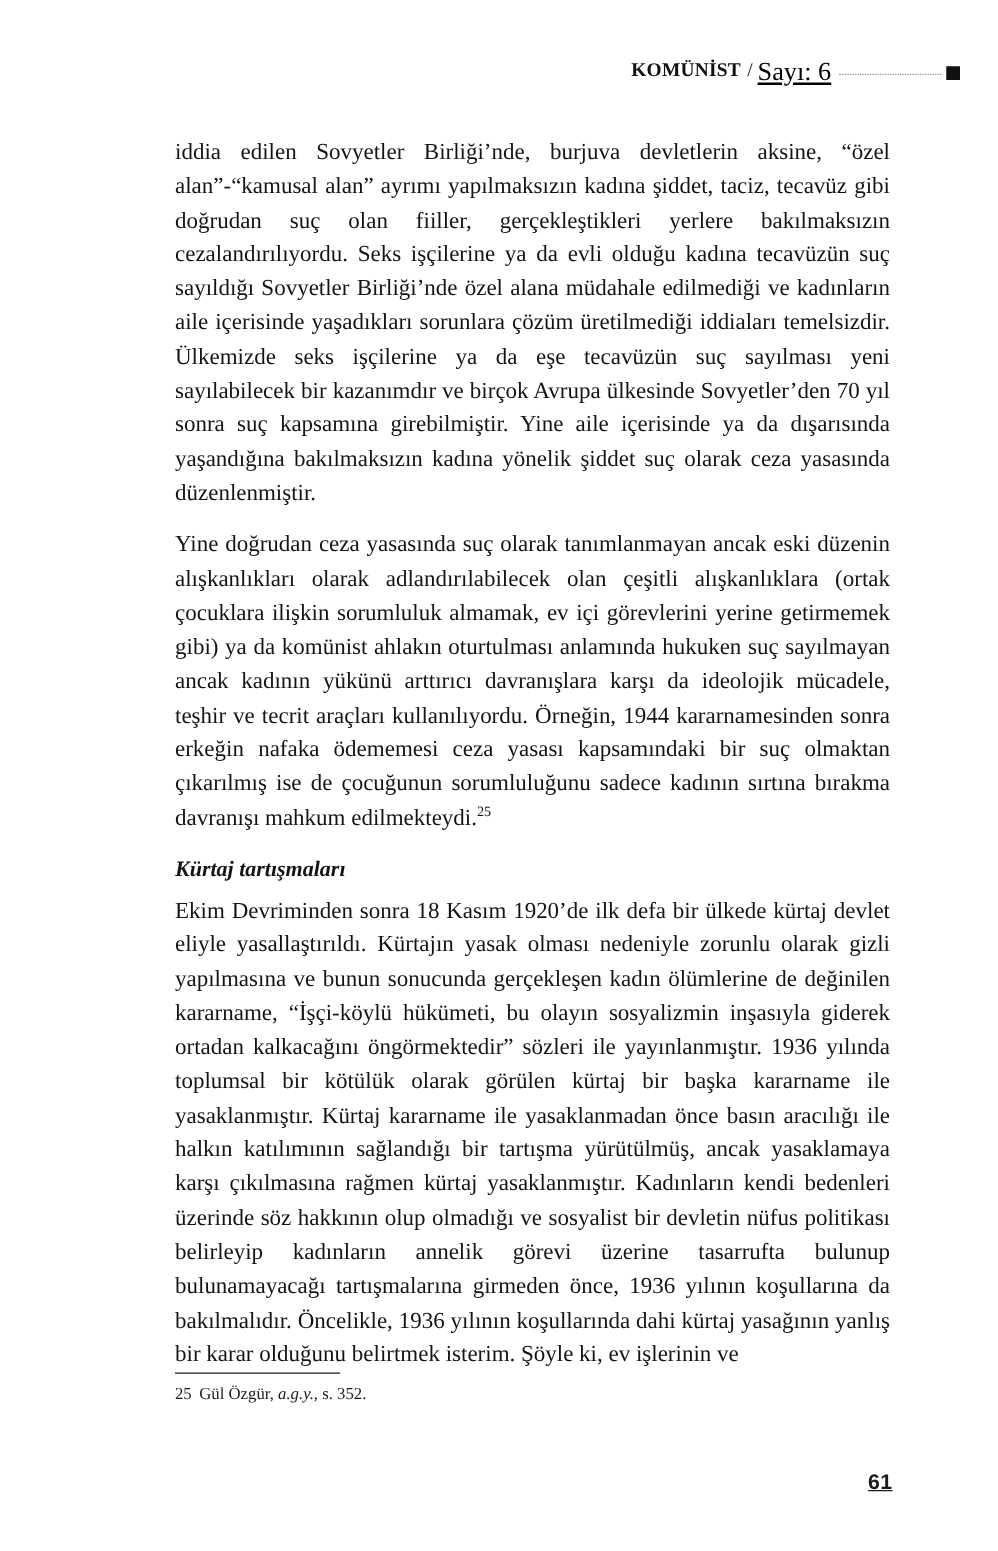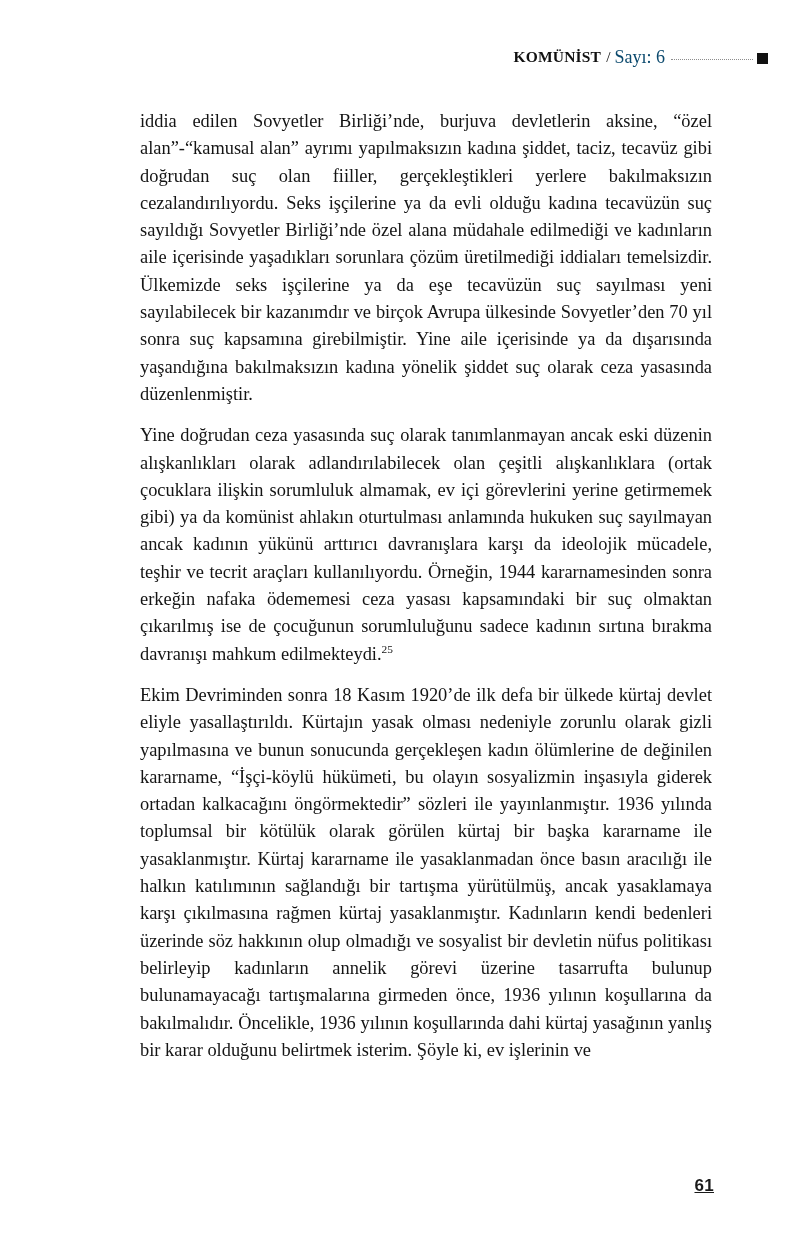--- a/index.html
+++ b/index.html
@@ -47,23 +47,24 @@
     color: #111111;
     white-space: nowrap;
   }
   .hdr-sep {
     font-size: 15.5px;
     color: #111111;
     padding: 0 4px 0 5px;
     white-space: nowrap;
   }
   .hdr-issue {
-    font-size: 18px;
-    color: #0c4a6e;
+    font-size: 21px;
+    color: #000000;
     white-space: nowrap;
+    text-decoration: underline;
   }
   .hdr-dots {
     flex: 0 0 82px;
     height: 1px;
     margin: 3px 3px 0 6px;
     border-bottom: 1.4px dotted #8d8d8d;
   }
   .hdr-square {
     width: 11px;
     height: 11px;
@@ -156,20 +157,25 @@
     <span class="hdr-dots"></span>
     <span class="hdr-square"></span>
   </div>
 
   <div class="column">
 
     <p class="body-par">iddia edilen Sovyetler Birliği’nde, burjuva devletlerin aksine, “özel alan”-“kamusal alan” ayrımı yapılmaksızın kadına şiddet, taciz, tecavüz gibi doğrudan suç olan fiiller, gerçekleştikleri yerlere bakılmaksızın cezalandırılıyordu. Seks işçilerine ya da evli olduğu kadına tecavüzün suç sayıldığı Sovyetler Birliği’nde özel alana müdahale edilmediği ve kadınların aile içerisinde yaşadıkları sorunlara çözüm üretilmediği iddiaları temelsizdir. Ülkemizde seks işçilerine ya da eşe tecavüzün suç sayılması yeni sayılabilecek bir kazanımdır ve birçok Avrupa ülkesinde Sovyetler’den 70 yıl sonra suç kapsamına girebilmiştir. Yine aile içerisinde ya da dışarısında yaşandığına bakılmaksızın kadına yönelik şiddet suç olarak ceza yasasında düzenlenmiştir.</p>
 
     <p class="body-par"><span>Yine doğrudan ceza yasasında suç olarak tanımlanmayan ancak eski düzenin alışkanlıkları olarak adlandırılabilecek olan çeşitli alışkanlıklara (ortak çocuklara ilişkin sorumluluk almamak, ev içi görevlerini yerine getirmemek gibi) ya da komünist ahlakın oturtulması anlamında hukuken suç sayılmayan ancak kadının yükünü arttırıcı davranışlara karşı da ideolojik mücadele, teşhir ve tecrit araçları kullanılıyordu. Örneğin, 1944 kararnamesinden sonra erkeğin nafaka ödememesi ceza yasası kapsamındaki bir suç olmaktan çıkarılmış ise de çocuğunun sorumluluğunu sadece kadının sırtına bırakma davranışı mahkum edilmekteydi.</span><sup class="fn-ref">25</sup></p>
 
+    <h2 class="subhead">Kürtaj tartışmaları</h2>
 
     <p class="body-par">Ekim Devriminden sonra 18 Kasım 1920’de ilk defa bir ülkede kürtaj devlet eliyle yasallaştırıldı. Kürtajın yasak olması nedeniyle zorunlu olarak gizli yapılmasına ve bunun sonucunda gerçekleşen kadın ölümlerine de değinilen kararname, “İşçi-köylü hükümeti, bu olayın sosyalizmin inşasıyla giderek ortadan kalkacağını öngörmektedir” sözleri ile yayınlanmıştır. 1936 yılında toplumsal bir kötülük olarak görülen kürtaj bir başka kararname ile yasaklanmıştır. Kürtaj kararname ile yasaklanmadan önce basın aracılığı ile halkın katılımının sağlandığı bir tartışma yürütülmüş, ancak yasaklamaya karşı çıkılmasına rağmen kürtaj yasaklanmıştır. Kadınların kendi bedenleri üzerinde söz hakkının olup olmadığı ve sosyalist bir devletin nüfus politikası belirleyip kadınların annelik görevi üzerine tasarrufta bulunup bulunamayacağı tartışmalarına girmeden önce, 1936 yılının koşullarına da bakılmalıdır. Öncelikle, 1936 yılının koşullarında dahi kürtaj yasağının yanlış bir karar olduğunu belirtmek isterim. Şöyle ki, ev işlerinin ve</p>
   </div>
 
+  <div class="footnote-block">
+    <div class="footnote-rule"></div>
+    <div class="footnote-text"><span class="footnote-num">25</span><span>Gül Özgür, </span><em>a.g.y.</em><span>, s. 352.</span></div>
+  </div>
 
   <div class="folio">61</div>
 
 </div>
 
 </body></html>

